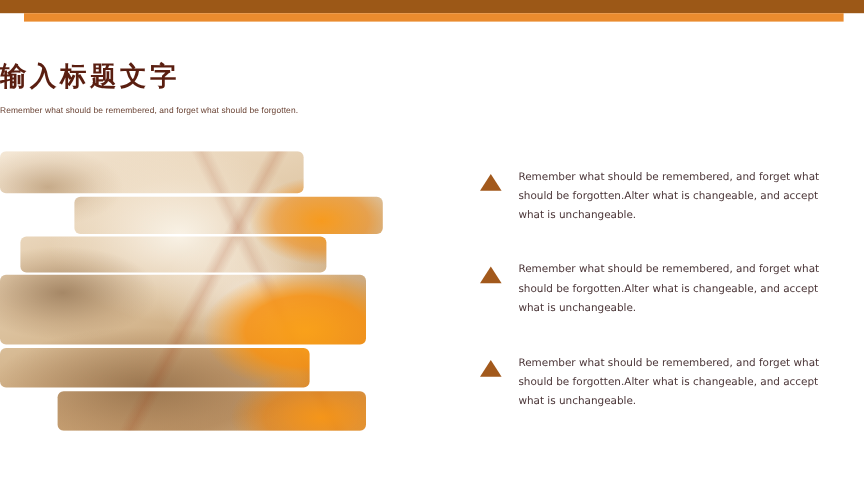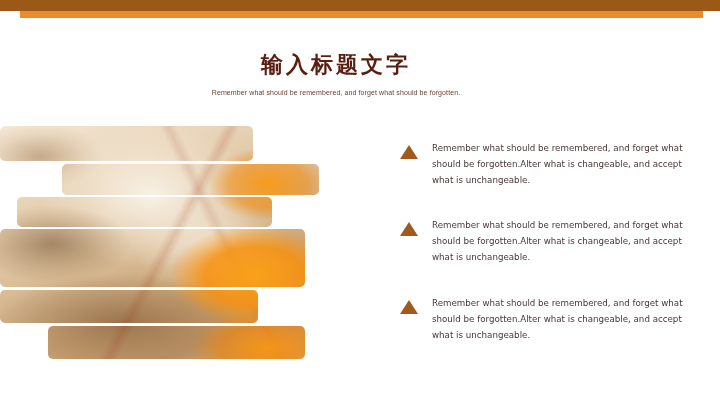--- a/index.html
+++ b/index.html
@@ -32,21 +32,20 @@
     height: 7px;
     background: #ea8b2e;
   }
 
   
   .title-block {
     position: absolute;
     left: 0;
     top: 52px;
     width: 672px;
-    text-align: center;
   }
   .slide-title {
     font-family: "DejaVu Serif", serif;
     font-size: 22px;
     font-weight: bold;
     color: #5a1e10;
     letter-spacing: 3px;
     line-height: 1.1;
     margin: 0;
     white-space: nowrap;

